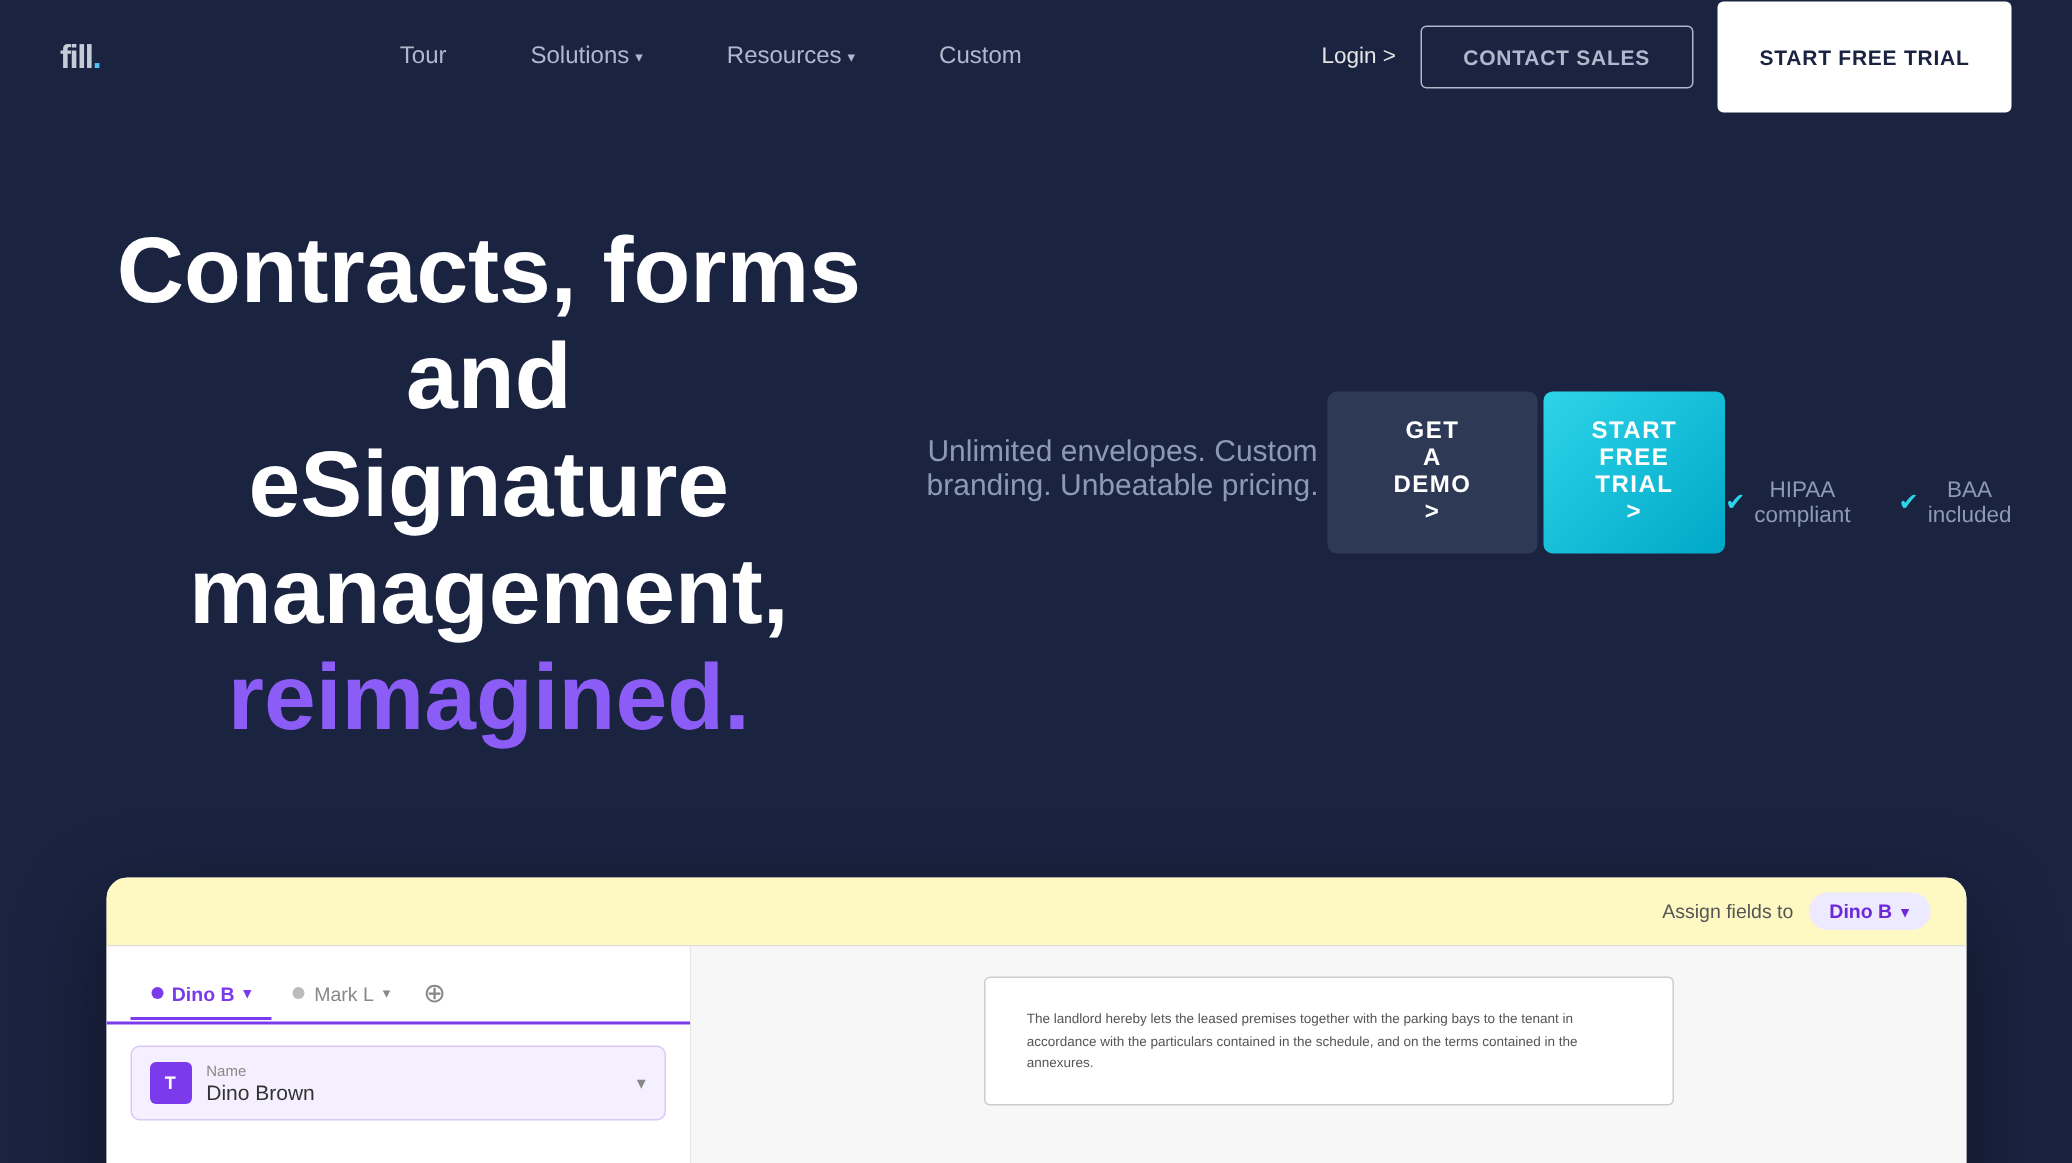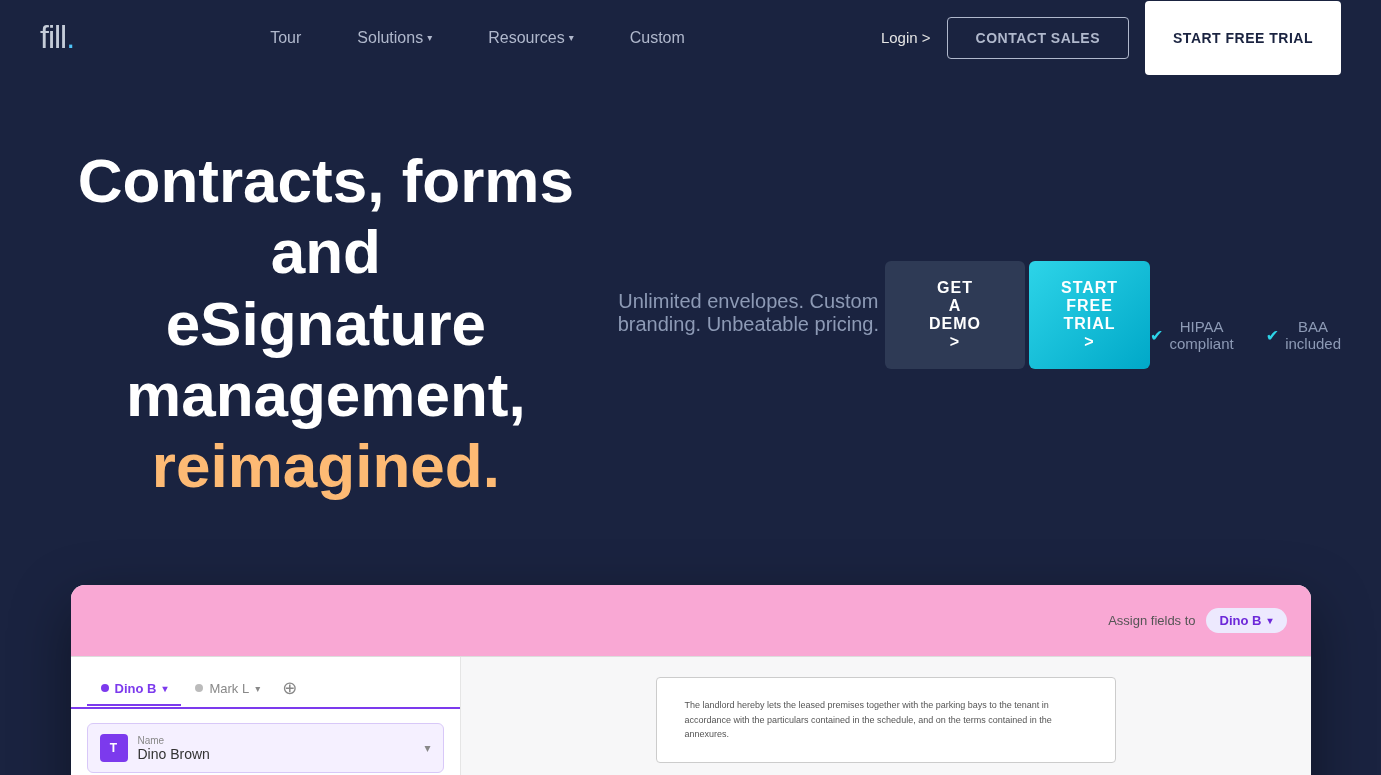--- a/index.html
+++ b/index.html
@@ -31,21 +31,21 @@
 
     
     .hero {
       display: flex; flex-direction: row; align-items: center;
       padding: 70px 40px 40px; text-align: center;
     }
     .hero-title {
       font-size: 62px; font-weight: 800; color: #fff; line-height: 1.15;
       max-width: 800px; margin-bottom: 24px;
     }
-    .hero-title .accent { color: #fdba74; }
+    .hero-title .accent { color: #8b5cf6; }
     .hero-subtitle {
       font-size: 20px; color: #8d9ab5; margin-bottom: 44px;
     }
     .hero-buttons { display: flex; gap: 4px; margin-bottom: 40px; }
     .btn-demo {
       padding: 18px 44px; background: #2e3a55; color: #fff;
       font-size: 16px; font-weight: 700; letter-spacing: 1px;
       cursor: pointer; border: none; border-radius: 6px;
     }
     .btn-trial-hero {
@@ -58,21 +58,21 @@
     .badge-check { color: #2dd4e8; font-size: 16px; }
 
     
     .demo-window {
       margin: 20px auto 0;
       width: 1240px; background: #fff; border-radius: 14px 14px 0 0;
       box-shadow: 0 20px 60px rgba(0,0,0,0.4);
       overflow: hidden;
     }
     .demo-topbar {
-      background: #f9a8d4; padding: 23px 24px;
+      background: #fef9c3; padding: 10px 24px;
       display: flex; align-items: center; justify-content: flex-end;
       border-bottom: 1px solid #ddd;
     }
     .assign-label { font-size: 13px; color: #555; margin-right: 10px; }
     .assign-badge {
       background: #ede9fe; color: #6d28d9; padding: 5px 14px;
       border-radius: 20px; font-size: 13px; font-weight: 600;
       display: flex; align-items: center; gap: 6px;
     }
     .assign-chevron { font-size: 10px; }
@@ -121,21 +121,21 @@
       background: #fff; border: 1px solid #ccc; border-radius: 4px;
       padding: 20px 28px; width: 460px;
     }
     .doc-title { text-align: center; font-size: 18px; font-weight: 900; color: #111; margin-bottom: 12px; border: 2px solid #333; padding: 6px; }
     .doc-text { font-size: 9px; color: #555; line-height: 1.6; }
   </style>
 </head>
 <body>
 
 <nav>
-  <div style="font-size:32px;font-weight:400;color:#c5ccd8;letter-spacing:-1px;cursor:pointer;">
+  <div style="font-size:22px;font-weight:700;color:#c5ccd8;letter-spacing:-1px;cursor:pointer;">
     <span style="color:#c5ccd8;">fill</span><span style="color:#4fc3f7;">.</span>
   </div>
 
   <div class="nav-links">
     <a href="#">Tour</a>
     <div class="nav-dropdown">
       <span>Solutions</span>
       <span class="chevron">▾</span>
     </div>
     <div class="nav-dropdown">

